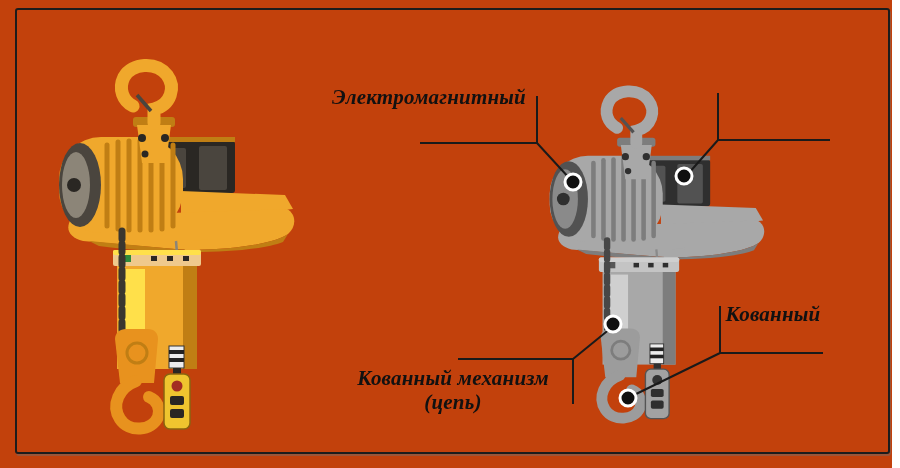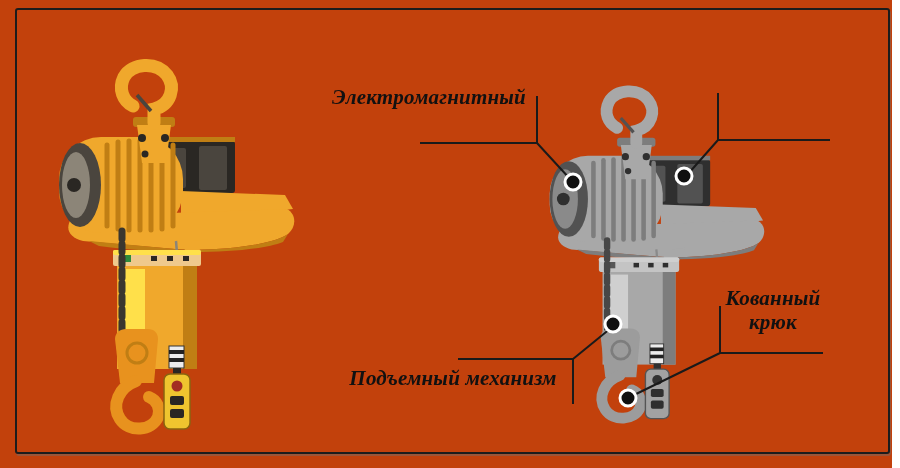--- a/index.html
+++ b/index.html
@@ -159,21 +159,21 @@
       <circle cx="613" cy="324" r="8"></circle>
       <circle cx="628" cy="398" r="8"></circle>
     </g>
   </svg>
 
   <div class="callout" style="left:318px;top:85px;width:222px;">
     <span>Электромагнитный</span>
   </div>
 
 
-  <div class="callout" style="left:720px;top:286px;width:106px;">
+  <div class="callout" style="left:720px;top:302px;width:106px;">
     <span>Кованный</span>
-    <span>крюк</span>
   </div>
 
   <div class="callout" style="left:332px;top:366px;width:242px;">
-    <span>Подъемный механизм</span>
+    <span>Кованный механизм</span>
+    <span>(цепь)</span>
   </div>
 </div>
 
 </body></html>

